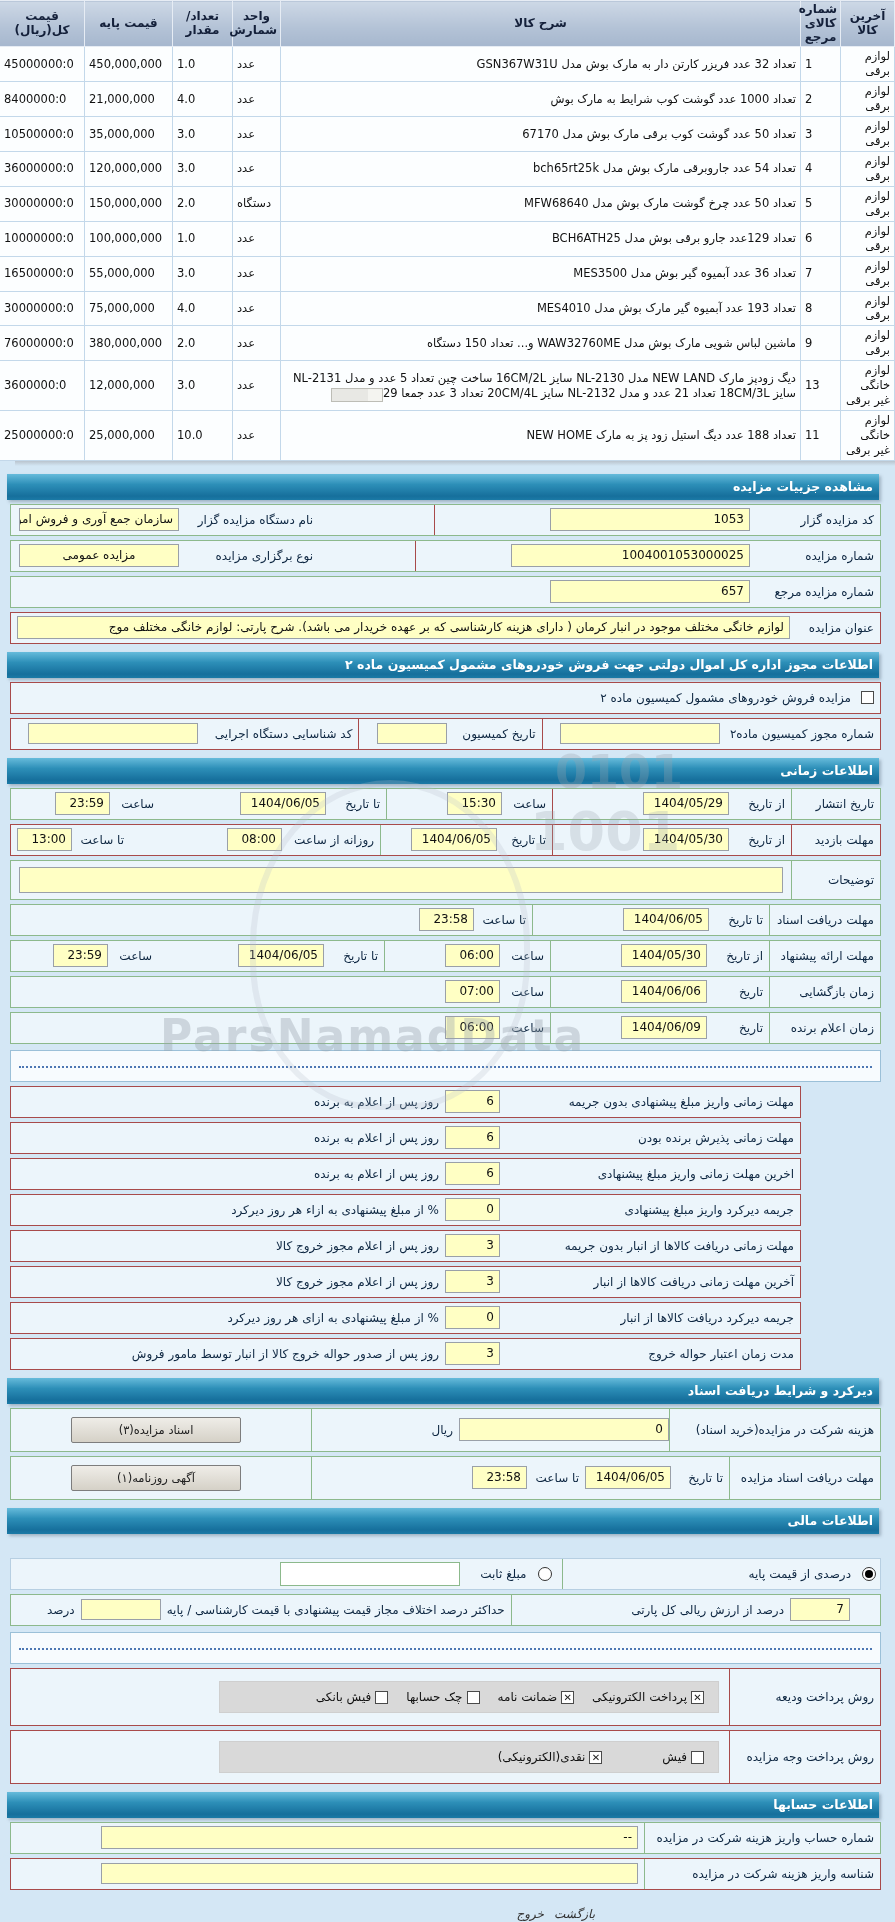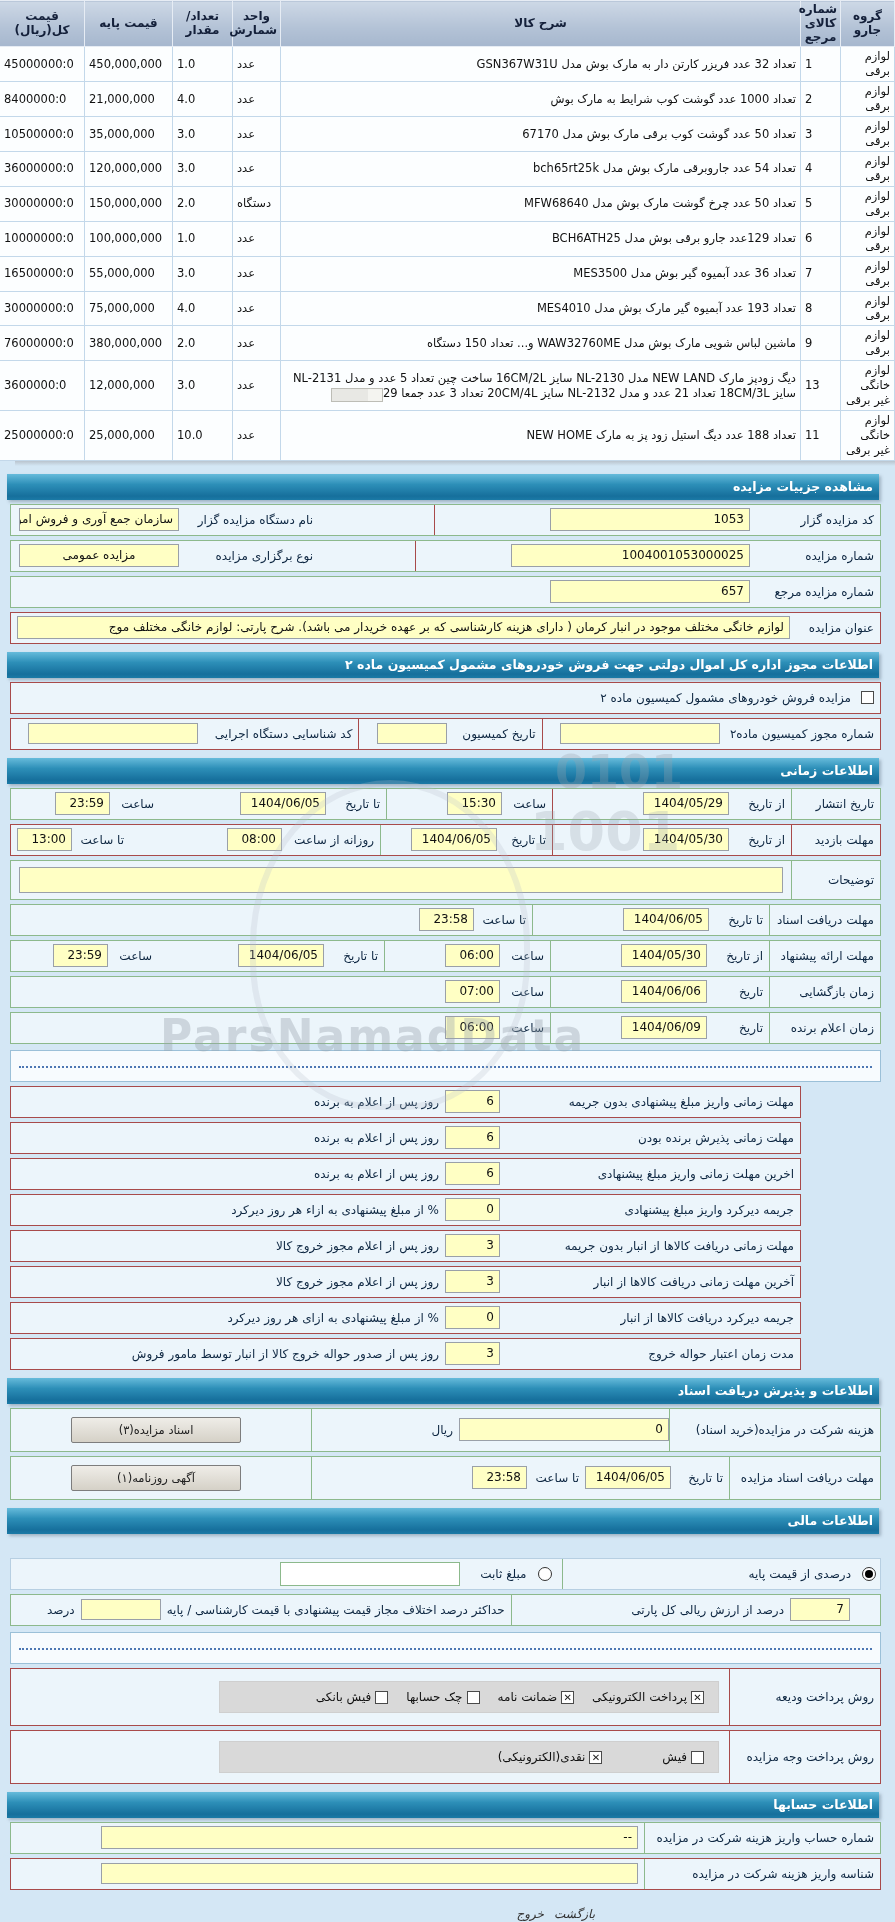--- a/index.html
+++ b/index.html
@@ -96,21 +96,21 @@
       <col class="c-group">
         <col class="c-ref">
         <col class="c-desc">
         <col class="c-unit">
       <col class="c-qty">
         <col class="c-base">
         <col class="c-total">
     </colgroup>
     <thead>
       <tr>
-        <th>گروه جارو</th>
+        <th>آخرین کالا</th>
         <th>شماره کالای مرجع</th>
         <th>شرح کالا</th>
         <th>واحد شمارش</th>
         <th>تعداد/مقدار</th>
         <th>قیمت پایه</th>
         <th>قیمت کل(ریال)</th>
       </tr>
     </thead>
     <tbody id="items-body">
         <tr>
@@ -432,21 +432,21 @@
         <div class="drow red" style="margin-right: 80px;">
           <span class="lbl" style="width:300px">مدت زمان اعتبار حواله خروج</span>
           <div class="ybox ltr ctr" style="width:55px">3</div>
           <span class="lbl">روز پس از صدور حواله خروج کالا از انبار توسط مامور فروش</span>
           <span class="sp"></span>
         </div>
       </div>
   </div>
 
   <div class="gap8"></div>
-  <div class="bar"><span>اطلاعات و پذیرش دریافت اسناد</span></div>
+  <div class="bar"><span>دیرکرد و شرایط دریافت اسناد</span></div>
 
   <div class="main">
     <div class="drow" style="min-height:44px">
       <span class="lbl" style="width:210px">هزینه شرکت در مزایده(خرید اسناد)</span>
         <span class="sep-vg"></span>
       <div class="ybox ltr" style="width:210px">0</div>
       <span class="lbl" style="width:40px">ریال</span>
       <span class="sp"></span>
         <span class="sep-vg"></span>
         <span class="sp" style="max-width:70px"></span>

